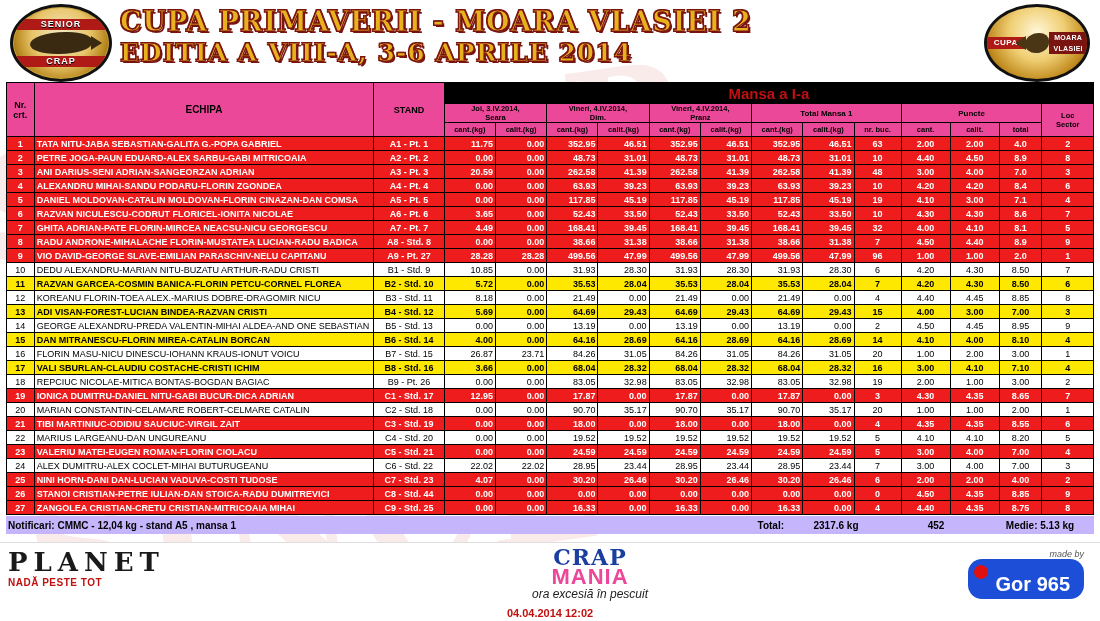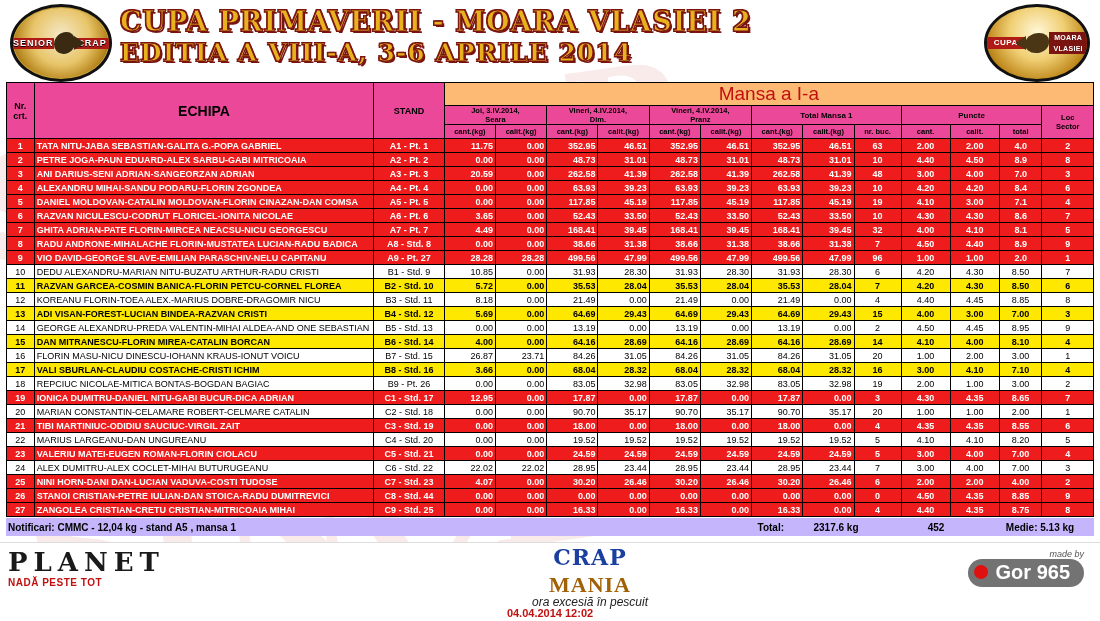--- a/index.html
+++ b/index.html
@@ -15,21 +15,21 @@
     position:relative;
     height:82px;
     background:#ffffff;
   }
   .logo-left{
     position:absolute;left:10px;top:4px;width:96px;height:72px;
     border-radius:50%;
     background:radial-gradient(circle at 50% 40%, #f5e9c8 0%, #e8c56a 45%, #b8881f 70%, #4a2c08 100%);
     border:3px solid #111;
     box-shadow:0 0 0 1px #c9a43c inset;
-    display:flex;flex-direction:row;align-items:center;justify-content:center;
+    display:flex;flex-direction:column;align-items:center;justify-content:center;
     overflow:hidden;
   }
   .logo-left .band{
     width:100%;text-align:center;font-weight:bold;font-size:9px;color:#fff;
     background:#b01a16;letter-spacing:1px;line-height:11px;
     text-shadow:0 1px 0 #000;
   }
   .logo-left .fish{
     width:62px;height:22px;background:#3a2a12;border-radius:60% 40% 55% 45%;
     margin:2px 0;position:relative;
@@ -93,21 +93,21 @@
   td,th{
     border:1px solid #000;
     font-size:9px;
     padding:0 2px;
     height:13px;
     overflow:hidden;
     white-space:nowrap;
   }
   th{background:#ec4899;font-weight:bold;text-align:center;vertical-align:middle;}
   .mansa-title{
-    background:#fdba74;color:#c01010;font-weight:normal;font-size:19px;height:20px;
+    background:#000000;color:#c01010;font-weight:bold;font-size:15px;height:20px;
     text-align:center;font-family:"Liberation Sans",sans-serif;
   }
   .hdr-sm{font-size:8px;font-weight:bold;}
   .hdr-xs{font-size:7.5px;font-weight:bold;}
   .c{text-align:center;}
   .l{text-align:left;}
   .r{text-align:right;}
   
   tr.red td{background:#ee1c1c;color:#ffffff;font-weight:bold;}
   tr.yellow td{background:#ffe800;color:#000000;font-weight:bold;}
@@ -124,29 +124,29 @@
   .sp-left{
     position:absolute;left:8px;top:4px;width:240px;height:46px;
   }
   .sp-left .w1{font-family:"DejaVu Serif",serif;font-size:26px;font-weight:bold;color:#c01010;letter-spacing:1px;}
   .sp-left .w2{font-family:"DejaVu Serif",serif;font-size:26px;font-weight:bold;color:#1a1a1a;letter-spacing:6px;}
   .sp-left .tagline{font-size:10px;color:#c01010;font-weight:bold;letter-spacing:.5px;}
   .sp-mid{
     position:absolute;left:500px;top:4px;width:180px;text-align:center;
   }
   .sp-mid .m1{font-family:"DejaVu Serif",serif;font-size:22px;font-weight:bold;color:#1a3fa0;line-height:20px;letter-spacing:1px;}
-  .sp-mid .m2{font-family:Liberation Serif, serif;font-size:22px;font-weight:bold;color:#a16207;line-height:20px;letter-spacing:1px;margin-top:8px;}
+  .sp-mid .m2{font-family:Liberation Sans, sans-serif;font-size:22px;font-weight:bold;color:#ec4899;line-height:20px;letter-spacing:1px;}
   .sp-mid .m3{font-size:12px;font-style:italic;color:#222;}
   .sp-right{
     position:absolute;right:16px;top:6px;text-align:right;
   }
   .sp-right .made{font-size:9px;color:#555;font-style:italic;}
   .sp-right .gor{
-    display:inline-block;background:#737373;color:#fff;font-weight:bold;font-size:20px;
-    border-radius:14px;padding:2px 14px 3px 28px;position:relative;
+    display:inline-block;background:#1d4ed8;color:#fff;font-weight:bold;font-size:20px;
+    border-radius:14px;padding:14px 14px 3px 28px;position:relative;
     font-family:"Liberation Sans",sans-serif;
   }
   .sp-right .gor:before{
     content:"";position:absolute;left:6px;top:6px;width:14px;height:14px;border-radius:50%;
     background:#e01010;
   }
   .timestamp{
     position:absolute;left:0;bottom:2px;width:1100px;text-align:center;
     font-size:11px;font-weight:bold;color:#c01010;
   }
@@ -195,21 +195,21 @@
         <col style="width:46px">
         <col style="width:40px">
       <col style="width:48px">
     </colgroup>
     <thead>
       <tr>
         <th rowspan="3">
           <div>Nr.</div>
           <div>crt.</div>
         </th>
-        <th rowspan="3" style="font-size:14px">ECHIPA</th>
+        <th rowspan="3" style="font-size:10px">ECHIPA</th>
         <th rowspan="3">STAND</th>
         <th colspan="13" class="mansa-title">Mansa a I-a</th>
       </tr>
       <tr>
         <th colspan="2" class="hdr-xs">
           <div>Joi, 3.IV.2014,</div>
           <div>Seara</div>
         </th>
         <th colspan="2" class="hdr-xs">
           <div>Vineri, 4.IV.2014,</div>

